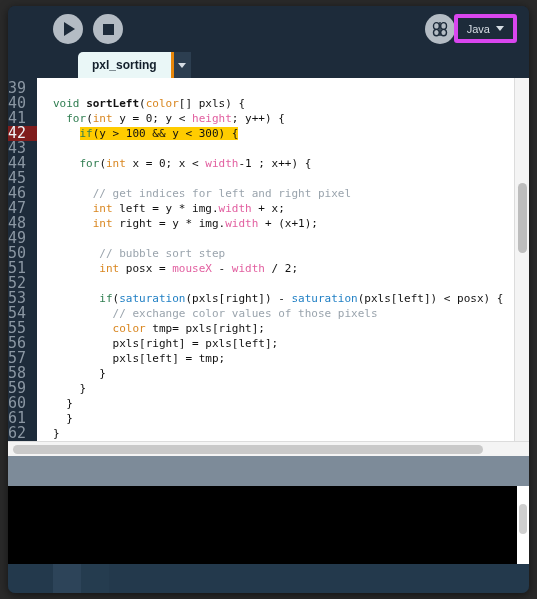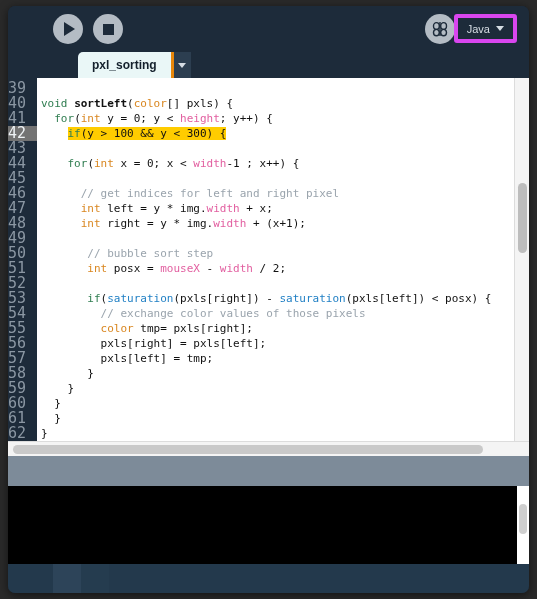--- a/index.html
+++ b/index.html
@@ -125,24 +125,24 @@
   .gutter {
     width: 29px; background: #1d2b3a;
     padding-top: 3px; flex: none;
   }
   .gutter .ln {
     height: 15px; line-height: 15px;
     text-align: right; padding-right: 14px;
     font-family: "DejaVu Sans Mono", monospace;
     font-size: 15px; color: #8b97a3;
   }
-  .gutter .ln.active { background: #737373; color: #eef2f5; }
+  .gutter .ln.active { background: #7f1d1d; color: #eef2f5; }
   .code {
     flex: 1; position: relative;
-    padding-top: 3px; padding-left: 4px;
+    padding-top: 3px; padding-left: 16px;
     font-family: "DejaVu Sans Mono", monospace;
     font-size: 11px;
     overflow: hidden;
   }
   .code .row {
     height: 15px; line-height: 15px;
     white-space: pre; color: #111111;
   }
   .code .row.hl > span.mark { background: #ffcc00; }
   .k  { color: #2f7d50; }         

